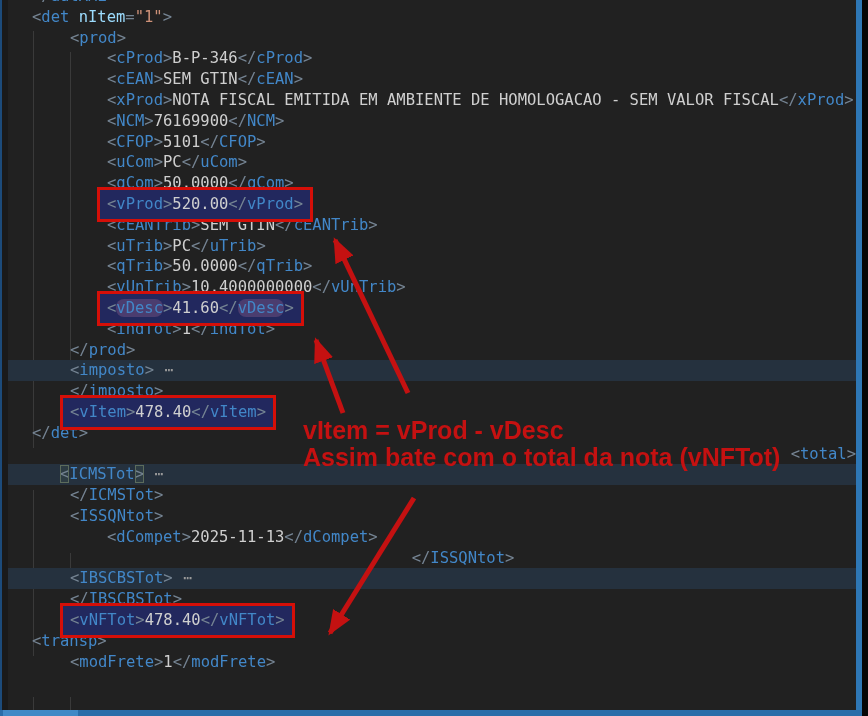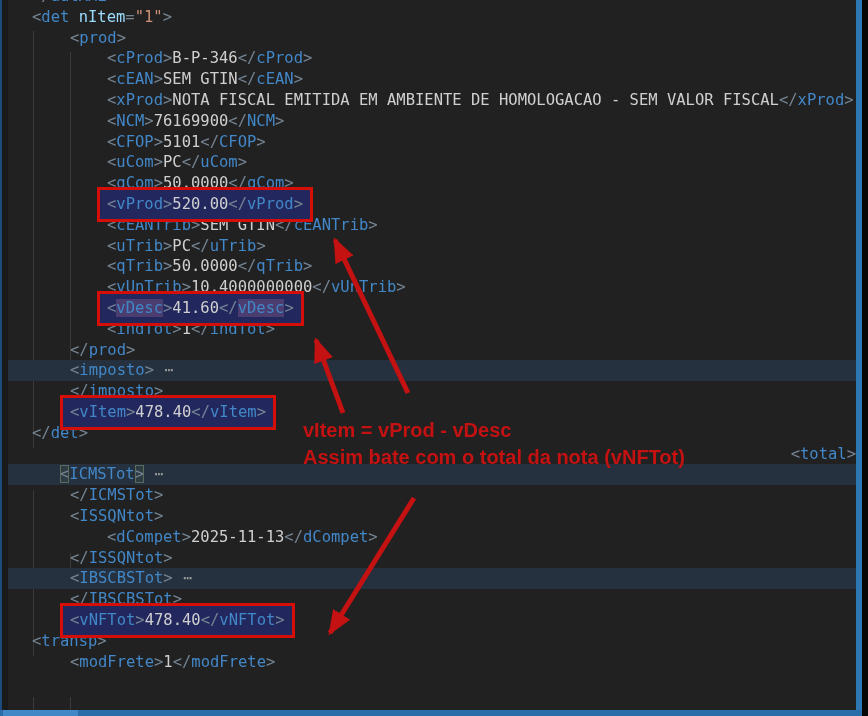--- a/index.html
+++ b/index.html
@@ -28,35 +28,35 @@
   .editor{position:absolute;left:8px;top:-14px;width:848px;z-index:2;}
   .line{height:20.8px;line-height:20.8px;white-space:pre;position:relative;color:var(--txt);}
   .line.folded{background:var(--fold);}
   .line.hasbox{z-index:3;}
   .tagname{color:var(--tag);}
   .punct{color:var(--punct);}
   .xml-text{color:var(--txt);}
   .attrname{color:var(--attrn);}
   .attrval{color:var(--attrv);}
   .dots{color:#9a9a9a;letter-spacing:1px;}
-  .wh{background:var(--wh);}
+  .wh{background:var(--wh);border-radius:8px;}
   .bm{outline:1px solid #5c6c5c;outline-offset:-1px;background:rgba(120,160,120,0.10);}
   .redbox{
     display:inline-block;position:relative;
     line-height:20.8px;background:var(--sel);
     border:3px solid var(--boxred);
     padding:4px 7px;margin:-7px -10px;
     vertical-align:baseline;
   }
   
   .overlay{position:absolute;left:0;top:0;width:868px;height:716px;z-index:6;pointer-events:none;}
   .note{
     position:absolute;left:303px;top:417px;z-index:6;
     font-family:"Liberation Sans","DejaVu Sans",sans-serif;
-    font-weight:bold;font-size:20px;line-height:27px;color:var(--red);
+    font-weight:bold;font-size:25px;line-height:27px;color:var(--red);
     white-space:nowrap;
   }
 </style>
 </head>
 <body>
 
 <div class="window">
 
   <div class="guide" style="left:33px;top:31px;height:417px;"></div>
   <div class="guide" style="left:70px;top:52px;height:313px;"></div>
@@ -86,21 +86,21 @@
       <div class="line" style="padding-left: 62px;"><span><span class="punct">&lt;/</span><span class="tagname">prod</span><span class="punct">&gt;</span></span></div>
       <div class="line folded" style="padding-left: 62px;"><span><span class="punct">&lt;</span><span class="tagname">imposto</span><span class="punct">&gt;</span></span><span class="dots"> ⋯</span></div>
       <div class="line" style="padding-left: 62px;"><span><span class="punct">&lt;/</span><span class="tagname">imposto</span><span class="punct">&gt;</span></span></div>
       <div class="line hasbox" style="padding-left: 62px;"><span class="redbox"><span><span class="punct">&lt;</span><span class="tagname">vItem</span><span class="punct">&gt;</span></span><span class="xml-text">478.40</span><span><span class="punct">&lt;/</span><span class="tagname">vItem</span><span class="punct">&gt;</span></span></span></div>
       <div class="line" style="padding-left: 24px;"><span><span class="punct">&lt;/</span><span class="tagname">det</span><span class="punct">&gt;</span></span></div>
       <div class="line" style="padding-left: 24px; text-align: right;"><span><span class="punct">&lt;</span><span class="tagname">total</span><span class="punct">&gt;</span></span></div>
       <div class="line folded" style="padding-left: 52px;"><span><span class="punct bm">&lt;</span><span class="tagname">ICMSTot</span><span class="punct bm">&gt;</span></span><span class="dots"> ⋯</span></div>
       <div class="line" style="padding-left: 62px;"><span><span class="punct">&lt;/</span><span class="tagname">ICMSTot</span><span class="punct">&gt;</span></span></div>
       <div class="line" style="padding-left: 62px;"><span><span class="punct">&lt;</span><span class="tagname">ISSQNtot</span><span class="punct">&gt;</span></span></div>
       <div class="line" style="padding-left: 99px;"><span><span class="punct">&lt;</span><span class="tagname">dCompet</span><span class="punct">&gt;</span></span><span class="xml-text">2025-11-13</span><span><span class="punct">&lt;/</span><span class="tagname">dCompet</span><span class="punct">&gt;</span></span></div>
-      <div class="line" style="padding-left: 62px;"><span><span class="punct">&lt;/</span><span class="tagname">ISSQNtot</span><span class="punct">&gt;</span></span></div>
+      <div class="line" style="padding-left: 62px; text-align: center;"><span><span class="punct">&lt;/</span><span class="tagname">ISSQNtot</span><span class="punct">&gt;</span></span></div>
       <div class="line folded" style="padding-left: 62px;"><span><span class="punct">&lt;</span><span class="tagname">IBSCBSTot</span><span class="punct">&gt;</span></span><span class="dots"> ⋯</span></div>
       <div class="line" style="padding-left: 62px;"><span><span class="punct">&lt;/</span><span class="tagname">IBSCBSTot</span><span class="punct">&gt;</span></span></div>
       <div class="line hasbox" style="padding-left: 62px;"><span class="redbox"><span><span class="punct">&lt;</span><span class="tagname">vNFTot</span><span class="punct">&gt;</span></span><span class="xml-text">478.40</span><span><span class="punct">&lt;/</span><span class="tagname">vNFTot</span><span class="punct">&gt;</span></span></span></div>
       <div class="line" style="padding-left: 24px;"><span><span class="punct">&lt;</span><span class="tagname">transp</span><span class="punct">&gt;</span></span></div>
       <div class="line" style="padding-left: 62px;"><span><span class="punct">&lt;</span><span class="tagname">modFrete</span><span class="punct">&gt;</span></span><span class="xml-text">1</span><span><span class="punct">&lt;/</span><span class="tagname">modFrete</span><span class="punct">&gt;</span></span></div>
     </div>
 
   <svg class="overlay" id="arrows">
     <defs>
       <marker id="ah" viewBox="0 0 5 4" refX="4.4" refY="2" markerWidth="5" markerHeight="4" orient="auto" markerUnits="strokeWidth">

